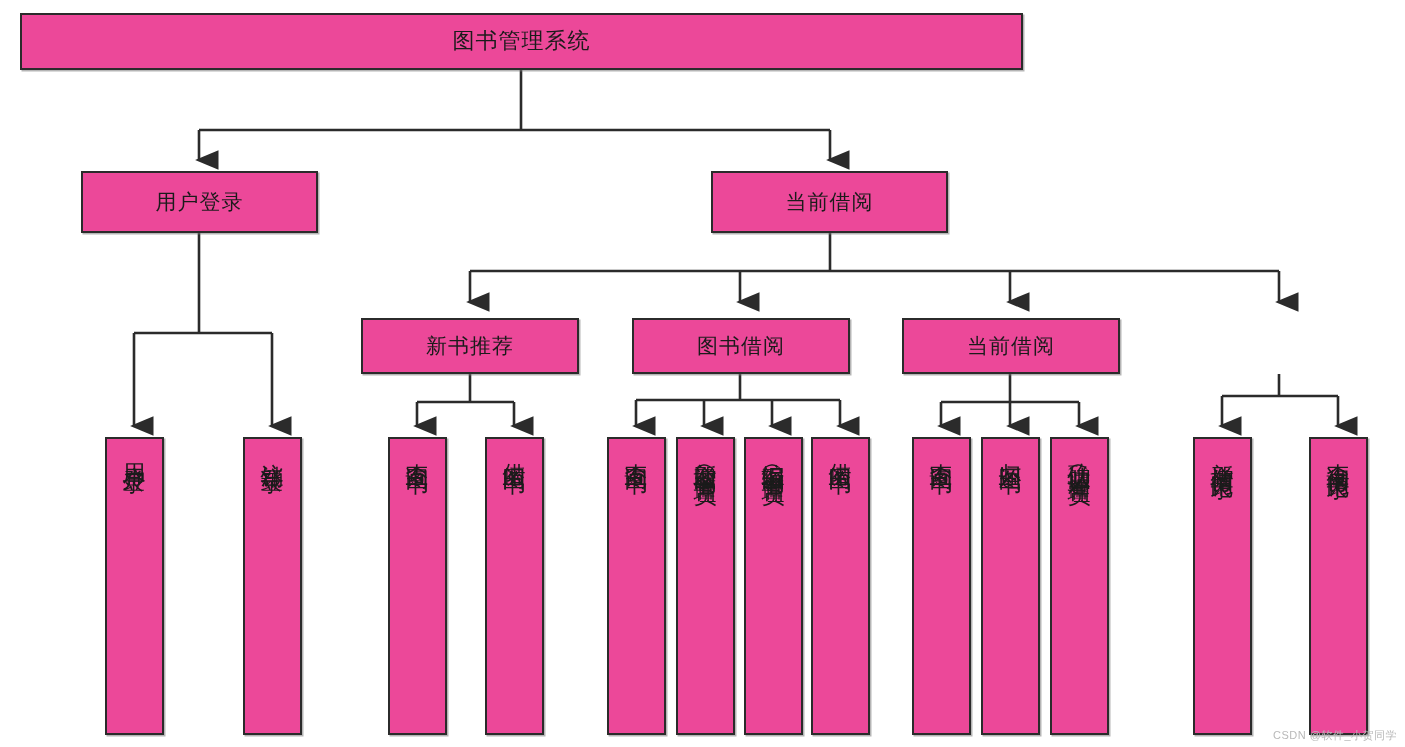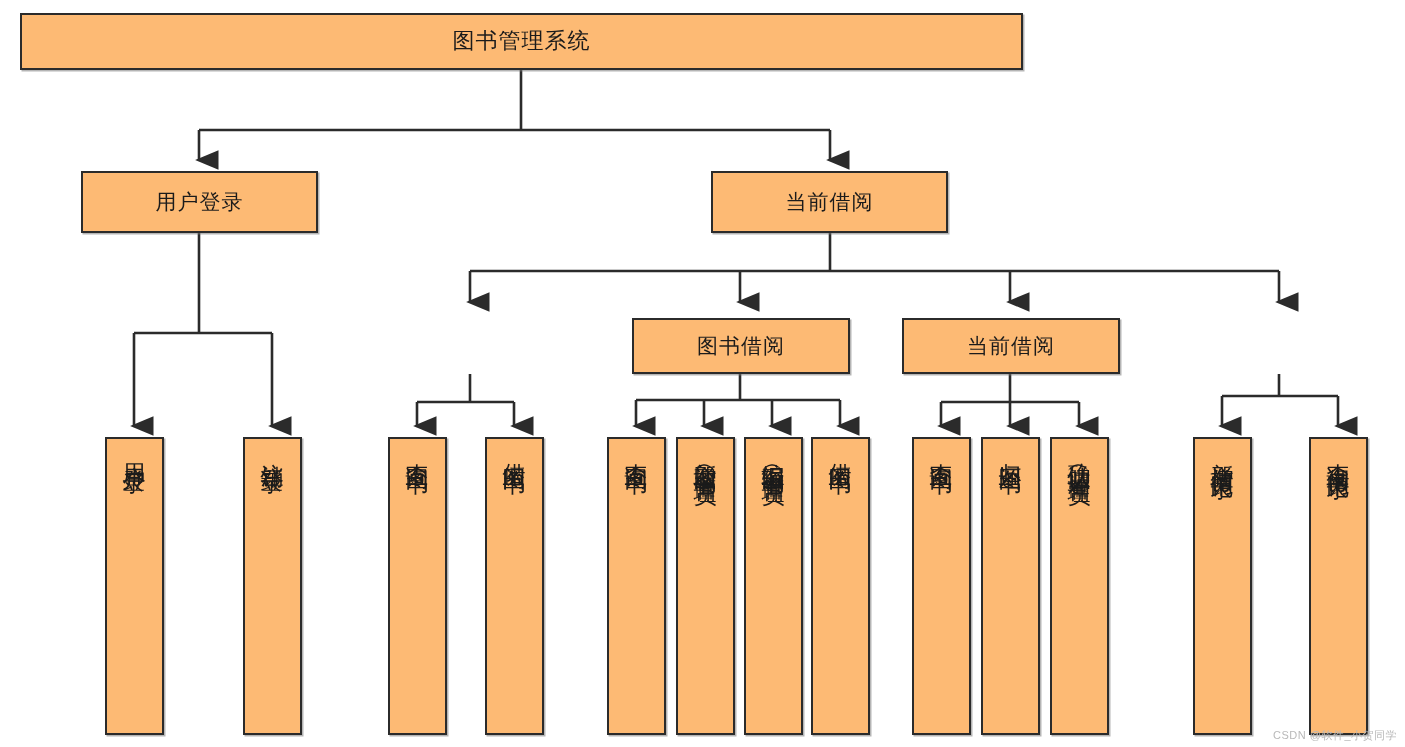--- a/index.html
+++ b/index.html
@@ -22,21 +22,21 @@
     left: 0;
     top: 0;
     width: 1405px;
     height: 747px;
     pointer-events: none;
   }
   .node {
     position: absolute;
     box-sizing: border-box;
     border: 2px solid #2b2b2b;
-    background: #fdba74;
+    background: #ec4899;
     display: flex;
     align-items: center;
     justify-content: center;
     color: #1b1b1b;
     box-shadow: 1.5px 1.5px 0 rgba(120,120,120,0.55);
   }
   .node.h {
     font-size: 21px;
     letter-spacing: 1px;
     line-height: 1.1;
@@ -127,20 +127,23 @@
     <span>图书管理系统</span>
   </div>
 
   <div class="node h" style="left:81px; top:171px; width:237px; height:62px;">
     <span>用户登录</span>
   </div>
   <div class="node h" style="left:711px; top:171px; width:237px; height:62px;">
     <span>当前借阅</span>
   </div>
 
+  <div class="node h" style="left:361px; top:318px; width:218px; height:56px;">
+    <span>新书推荐</span>
+  </div>
   <div class="node h" style="left:632px; top:318px; width:218px; height:56px;text-align:right;">
     <span>图书借阅</span>
   </div>
   <div class="node h" style="left:902px; top:318px; width:218px; height:56px;">
     <span>当前借阅</span>
   </div>
 
   <div class="node leaf" style="left:105px; top:437px; width:59px; height:298px;">
     <span class="vtext">用户登录</span>
   </div>

